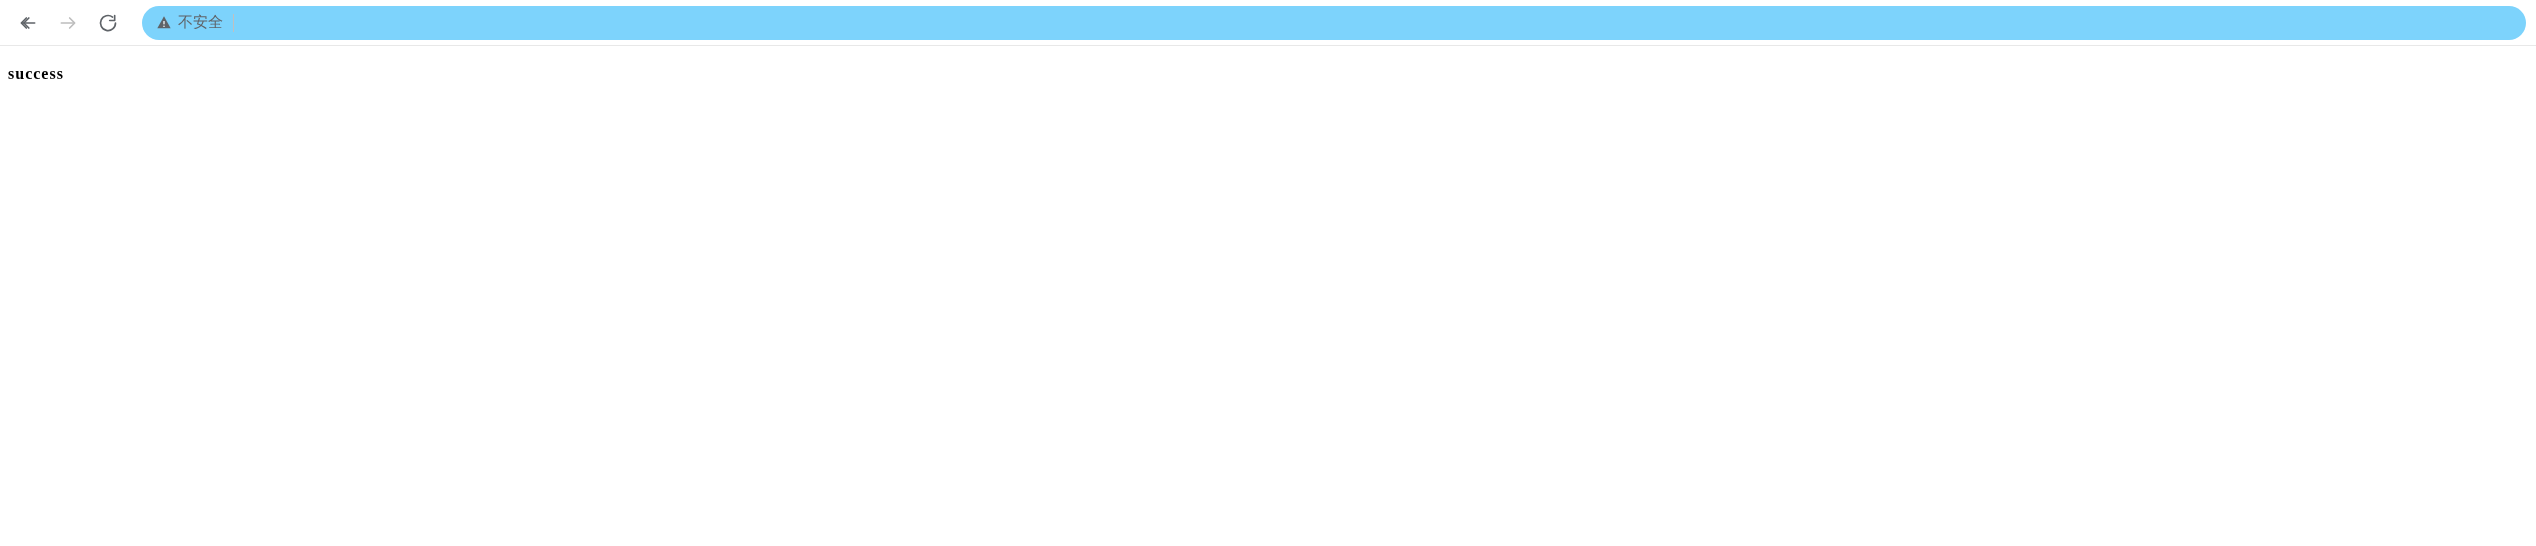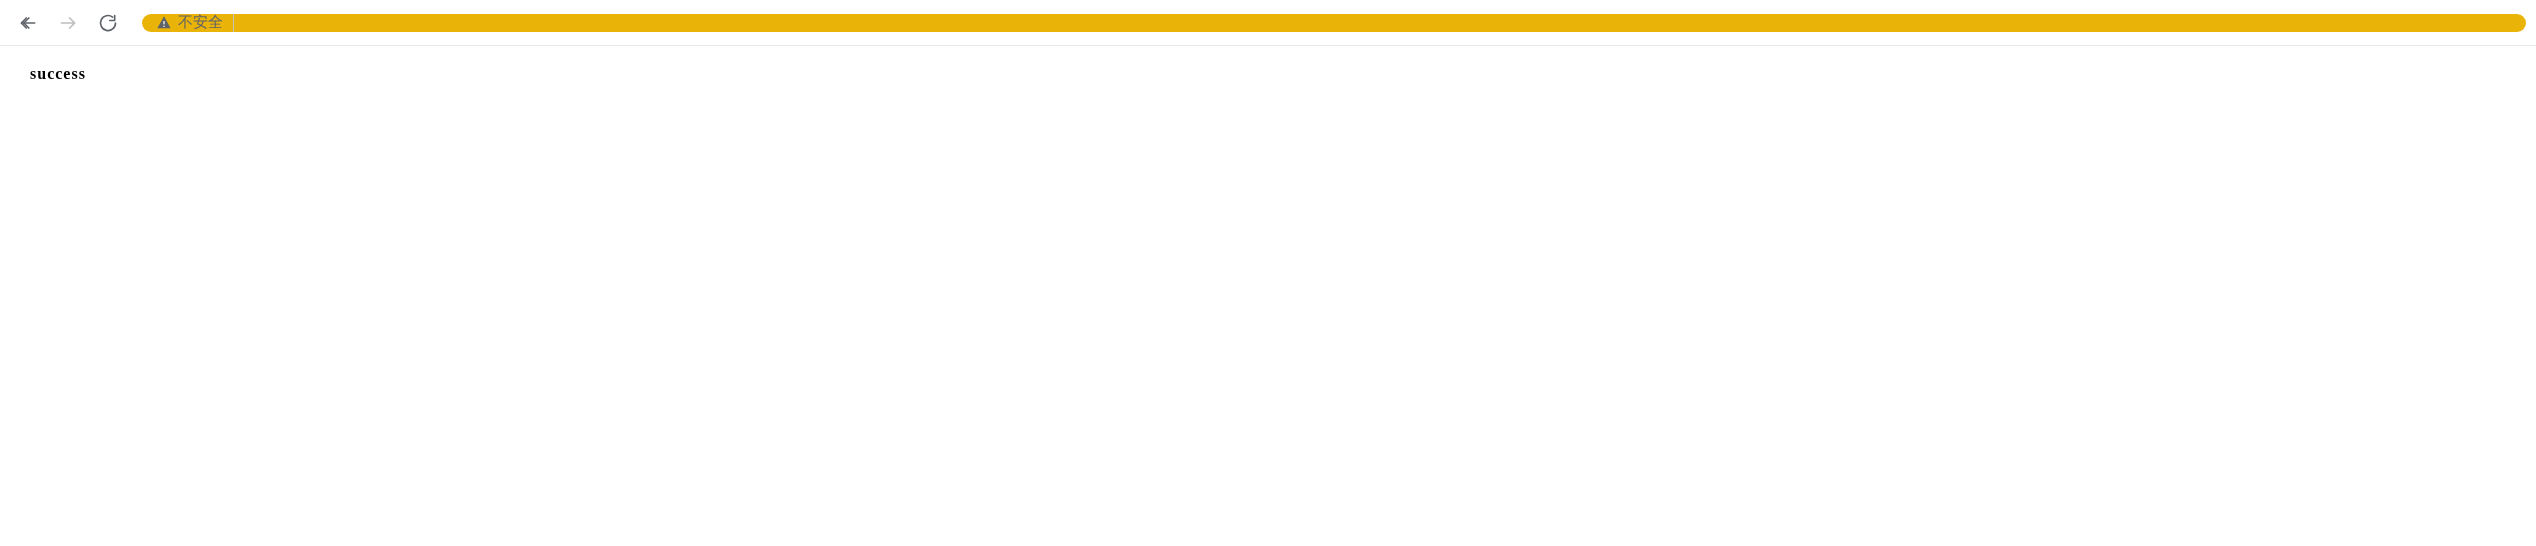--- a/index.html
+++ b/index.html
@@ -36,22 +36,22 @@
     .nav-button.disabled {
       color: #bdbdbd;
       cursor: default;
     }
     .nav-button svg {
       width: 20px;
       height: 20px;
     }
     .address-bar {
       flex: 1;
-      height: 18px;
-      background: #eab308;
+      height: 34px;
+      background: #7dd3fc;
       border-radius: 17px;
       display: flex;
       align-items: center;
       padding: 0 14px;
       margin-left: 12px;
       gap: 10px;
     }
     .security-indicator {
       display: flex;
       align-items: center;
@@ -74,21 +74,20 @@
       color: #5f6368;
       white-space: nowrap;
       overflow: hidden;
       letter-spacing: 0.2px;
     }
     .url-host {
       color: #202124;
     }
     .page-content {
       padding: 18px 8px;
-      margin-left: 22px;
     }
     .page-text {
       font-family: "Times New Roman", Times, serif;
       font-size: 16px;
       font-weight: bold;
       color: #000000;
       letter-spacing: 1px;
     }
   </style>
 </head>

